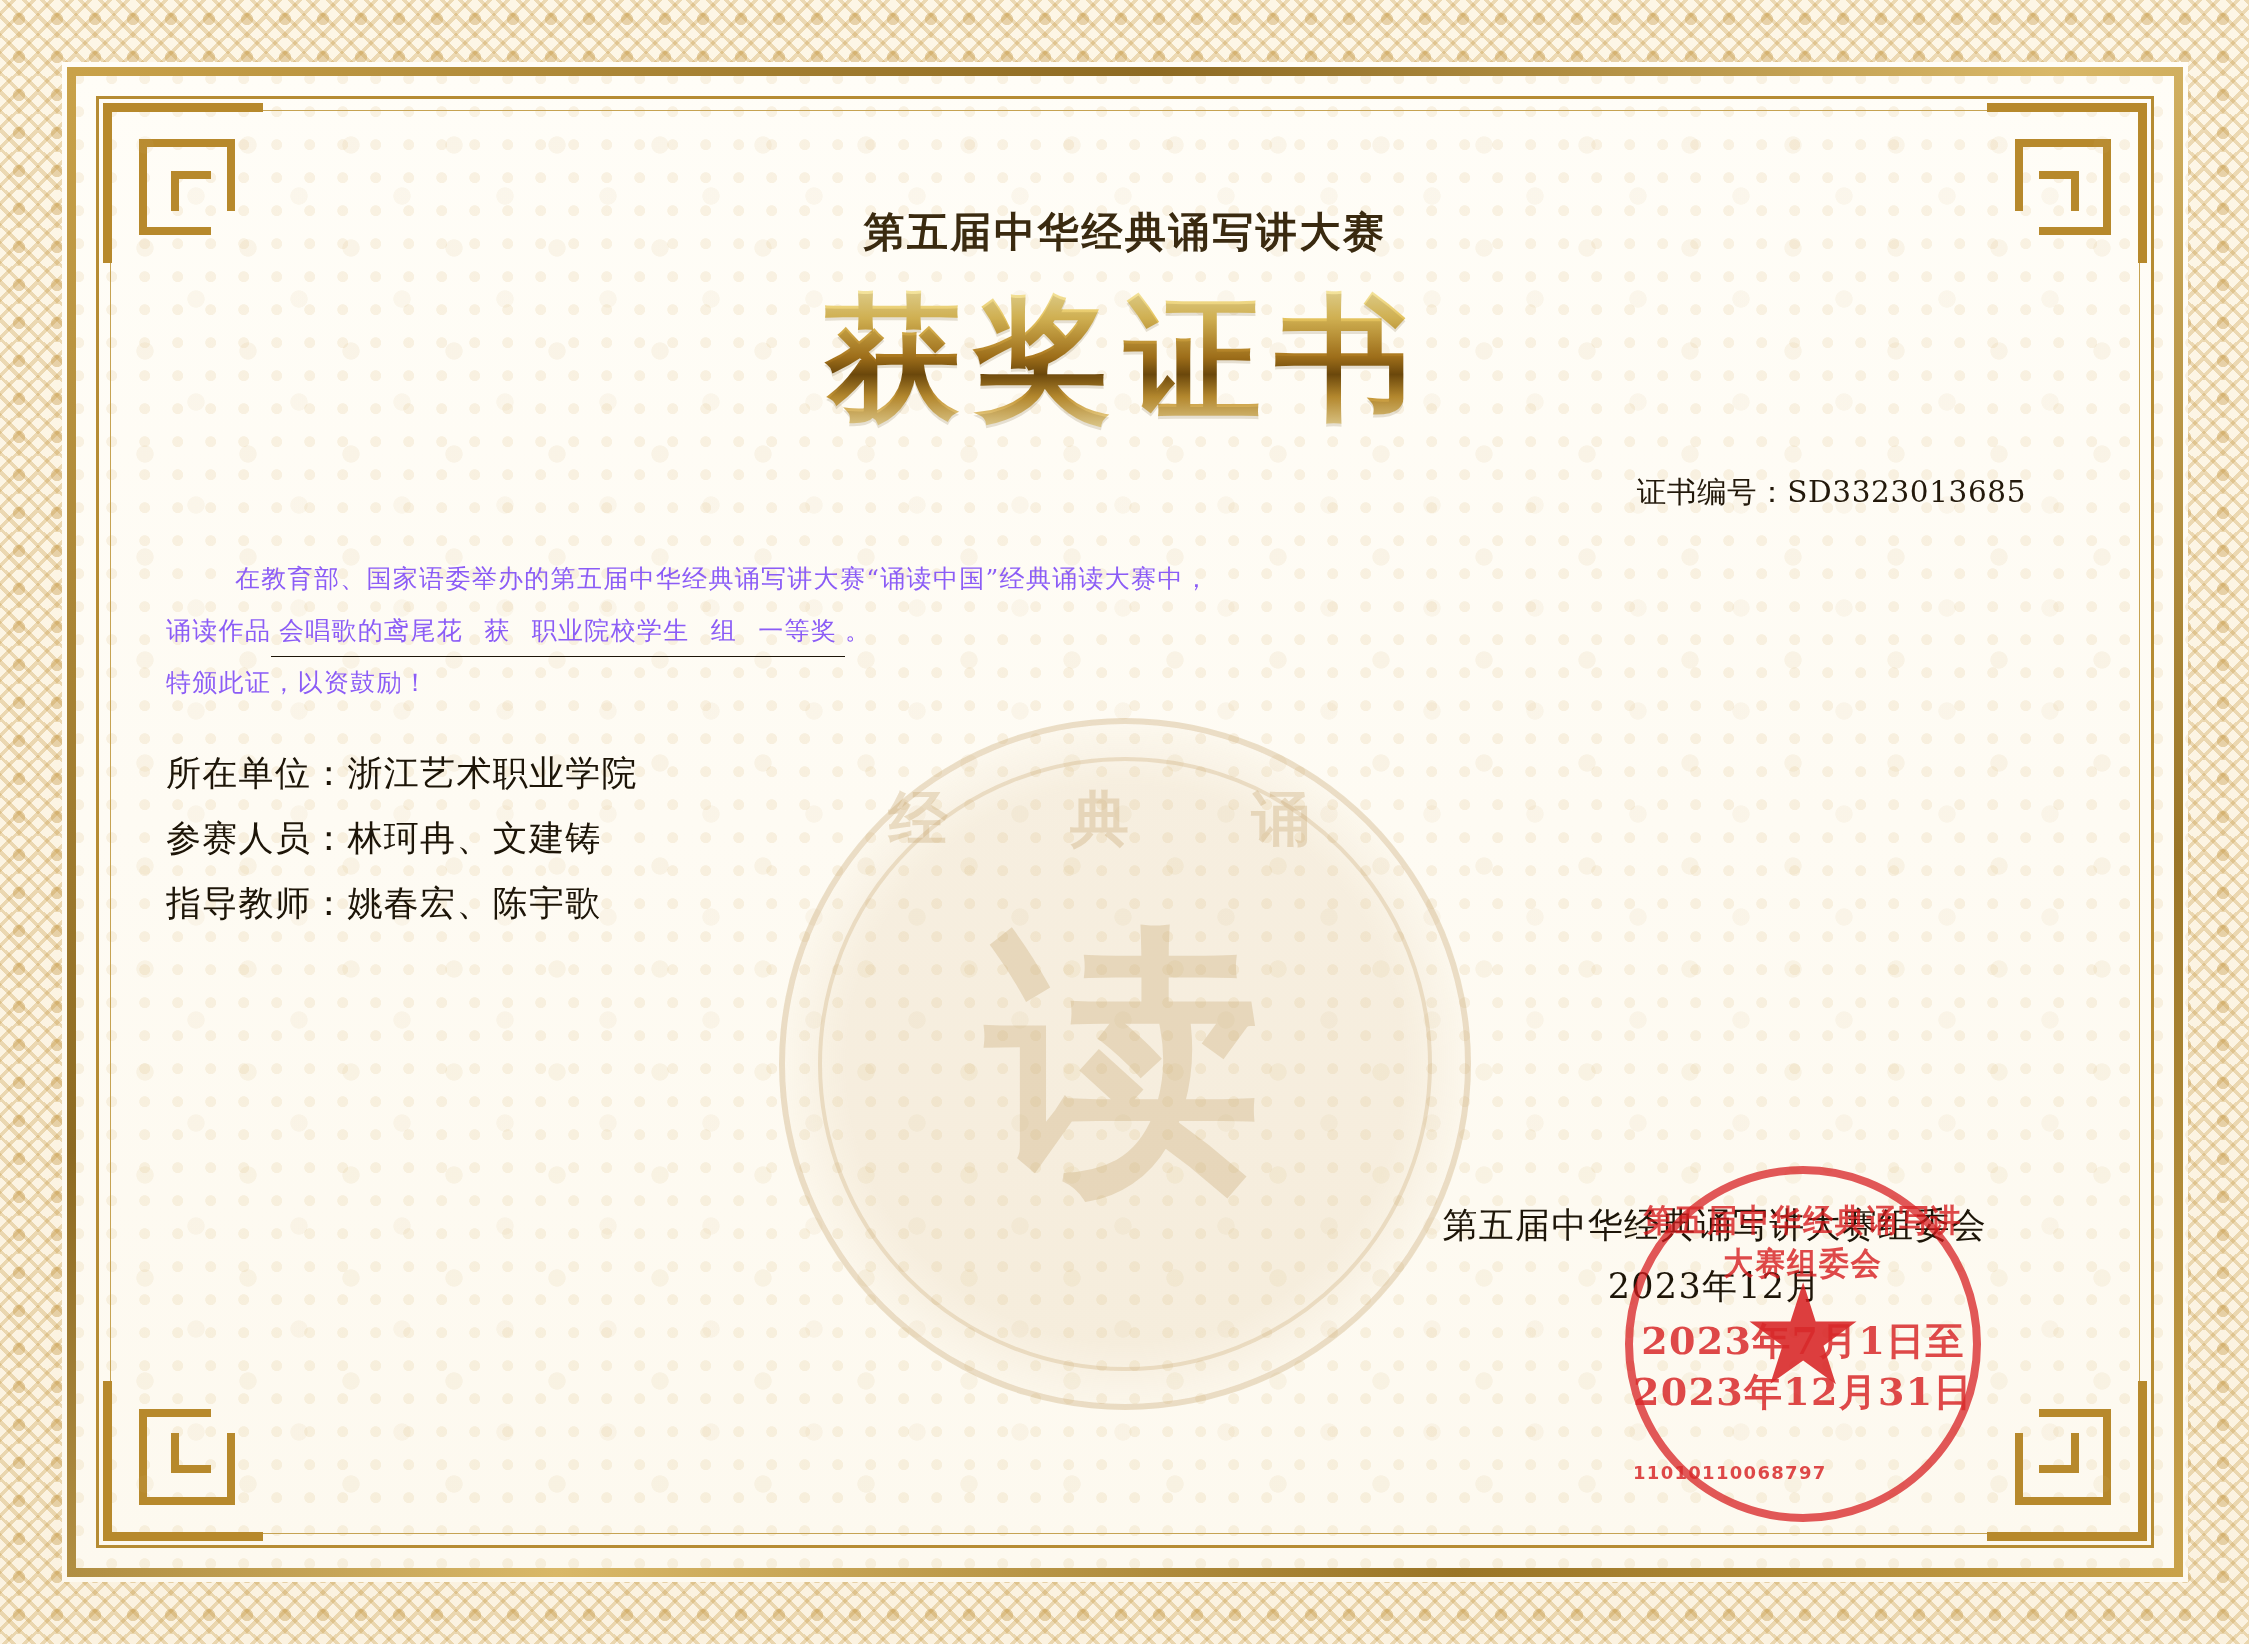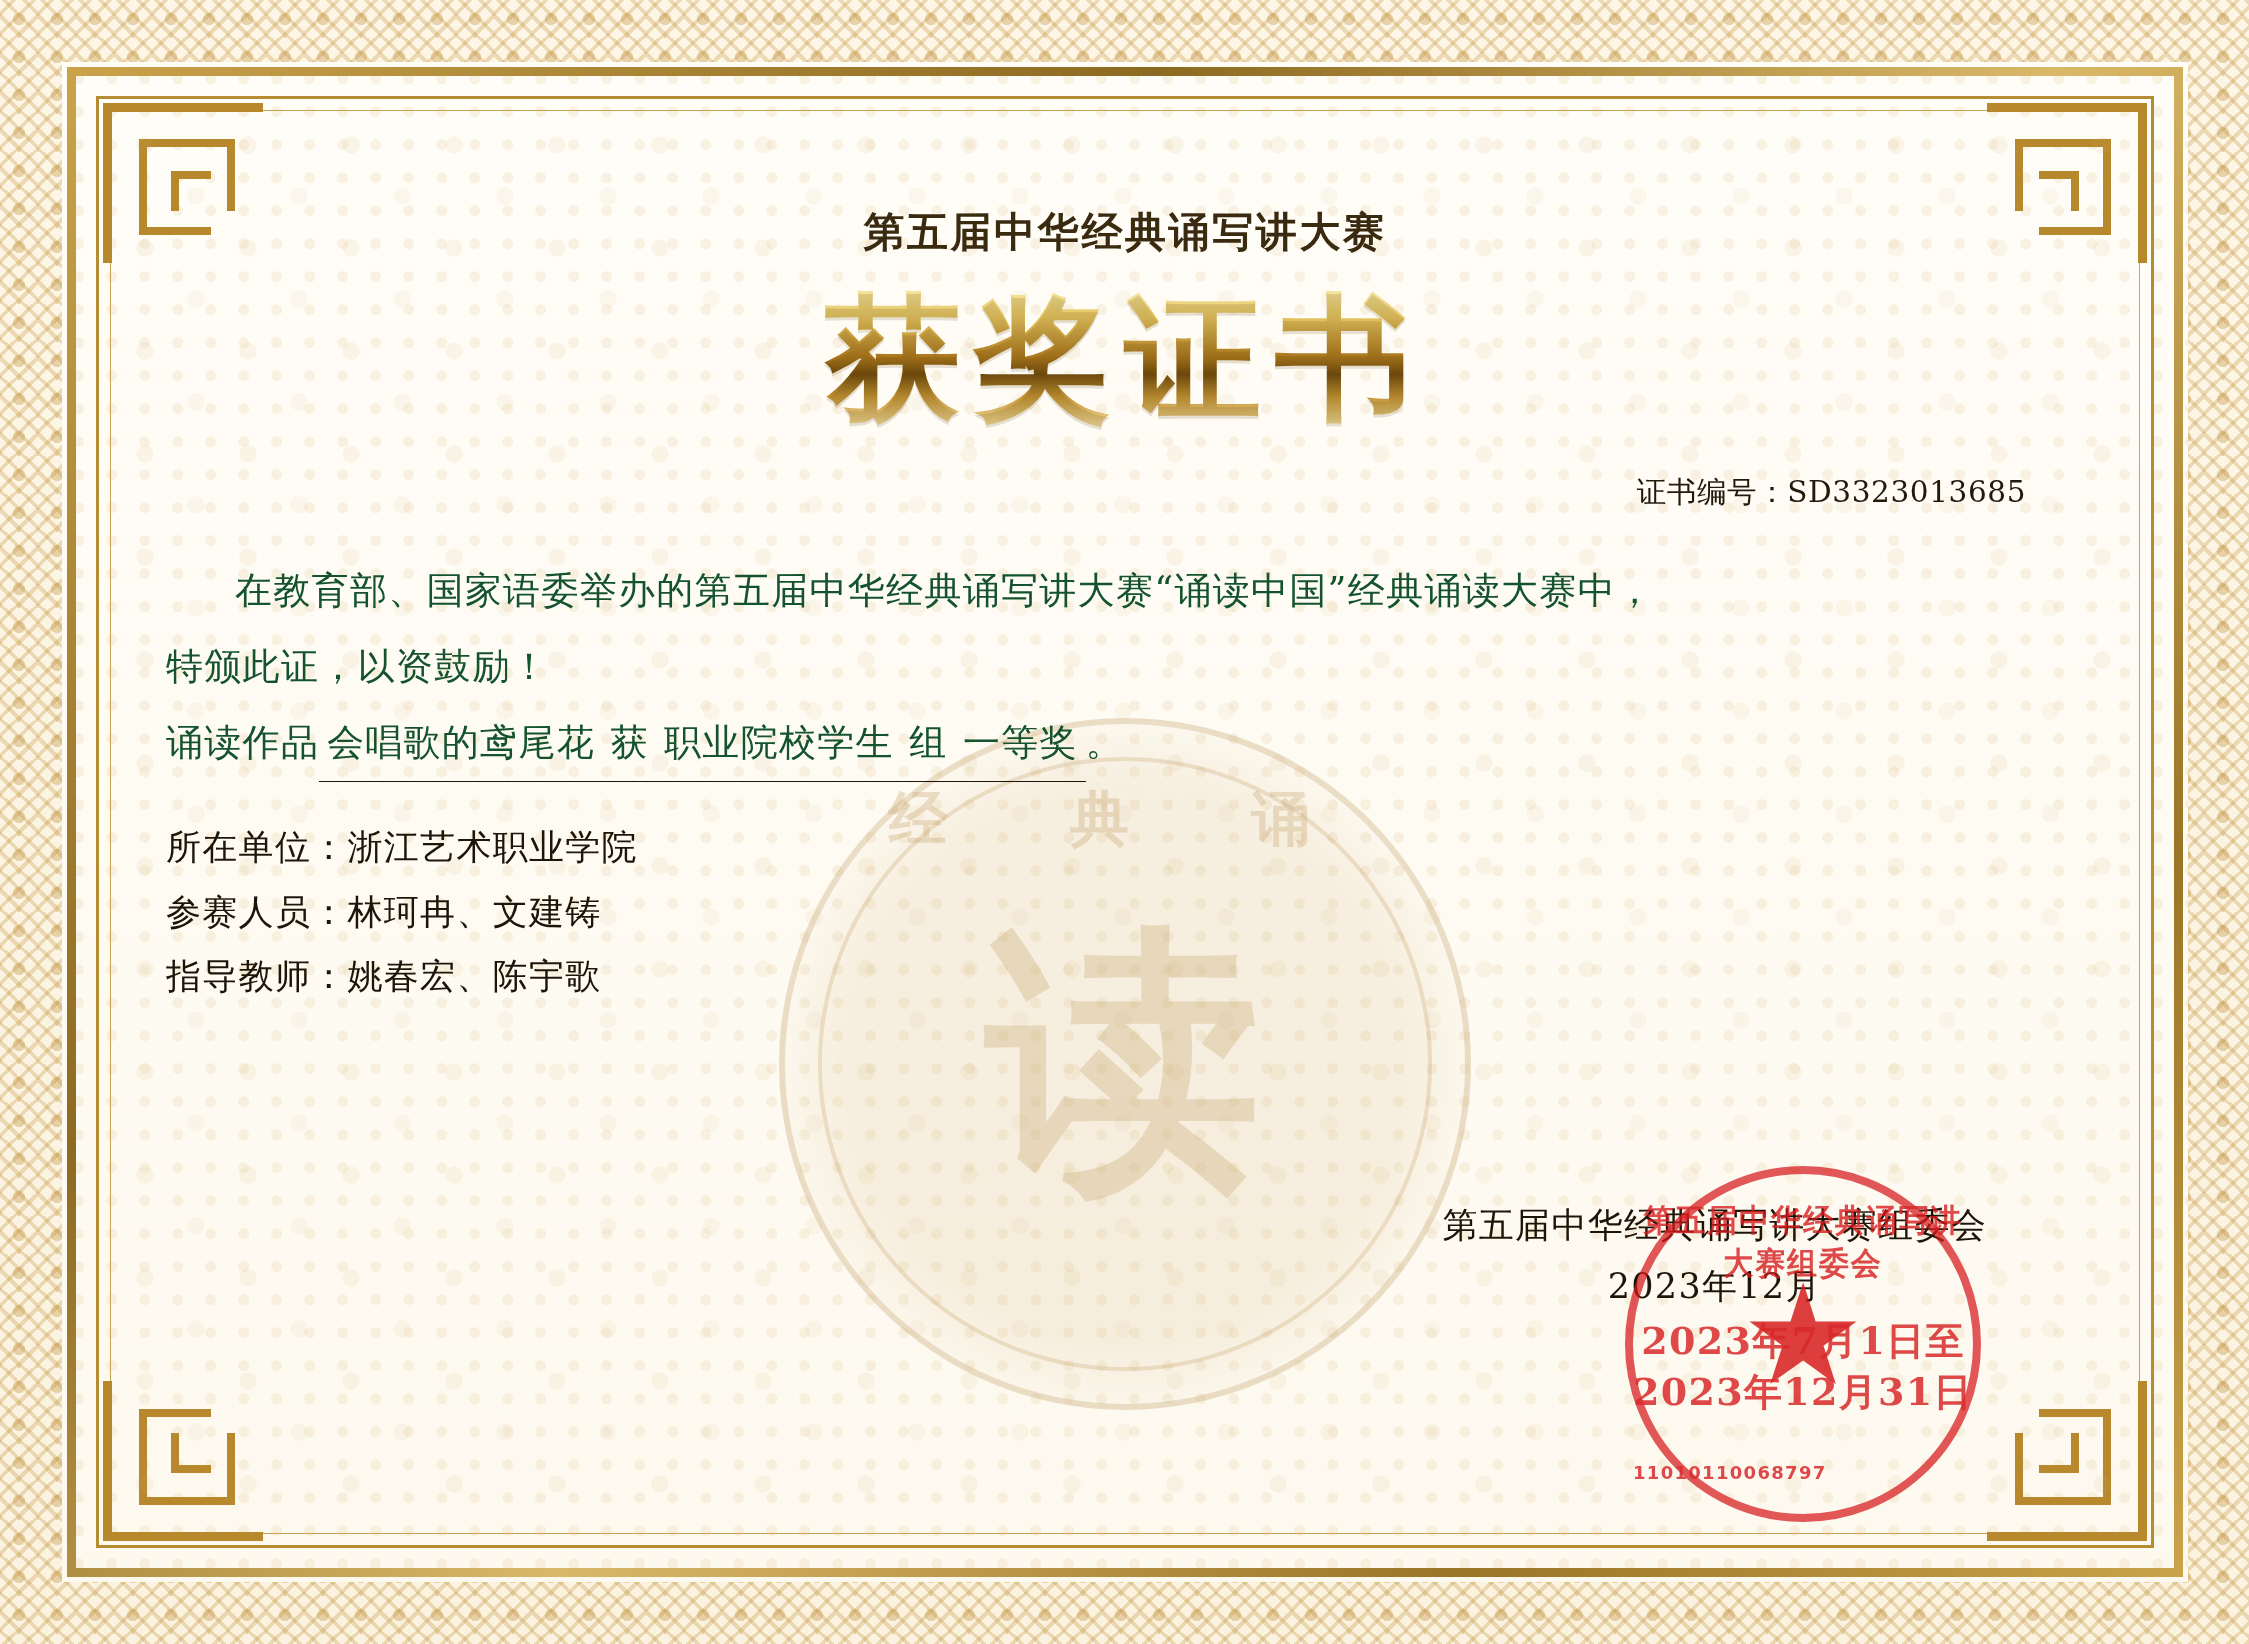--- a/index.html
+++ b/index.html
@@ -130,23 +130,23 @@
     text-align: right;
     padding-right: 96px;
     font-size: 29.5px;
     color: #23190b;
     letter-spacing: 0.6px;
   }
 
   .body-text {
     margin-top: 40px;
     padding: 0 38px 0 38px;
-    font-size: 37px;
+    font-size: 25px;
     line-height: 2.05;
-    color: #14532d;
+    color: #8b5cf6;
     letter-spacing: 1.3px;
   }
   .para-indent { text-indent: 69px; }
 
   .fill {
     display: inline-block;
     min-width: 38px;
     padding: 0 7.7px;
     border-bottom: 1.9px solid #1d1508;
     text-align: center;
@@ -341,24 +341,24 @@
     <div class="main-title">获奖证书</div>
 
     <div class="cert-no">
       <span>证书编号：</span><span>SD3323013685</span>
     </div>
 
     <div class="body-text">
       <div class="para-indent">
         <span>在教育部、国家语委举办的第五届中华经典诵写讲大赛</span><span>“诵读中国”</span><span>经典诵读大赛中，</span>
       </div>
-      <div>特颁此证，以资鼓励！</div>
       <div>
         <span>诵读作品</span><span class="fill">会唱歌的鸢尾花</span><span class="fill">获</span><span class="fill">职业院校学生</span><span class="fill">组</span><span class="fill">一等奖</span><span>。</span>
       </div>
+      <div>特颁此证，以资鼓励！</div>
     </div>
 
     <div class="info-block">
       <div>
         <span>所在单位：</span><span>浙江艺术职业学院</span>
       </div>
       <div>
         <span>参赛人员：</span><span>林珂冉、文建铸</span>
       </div>
       <div>

